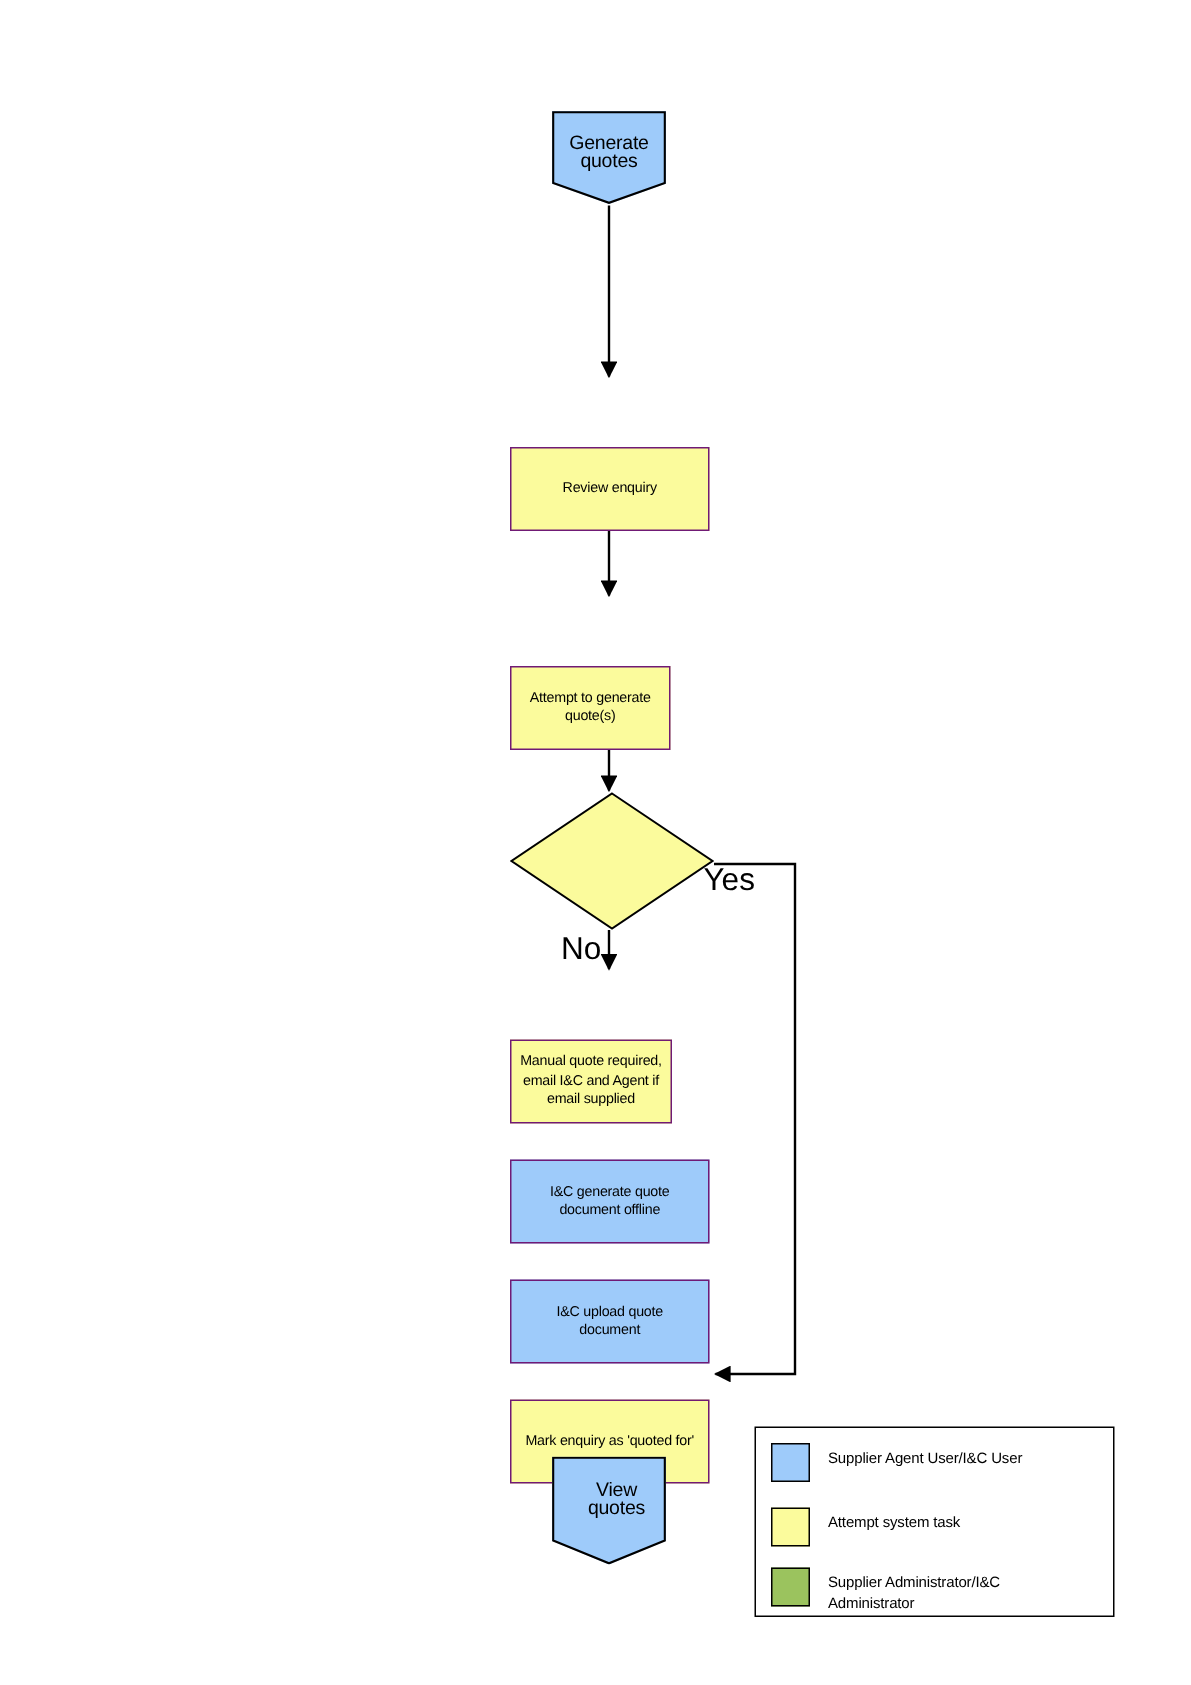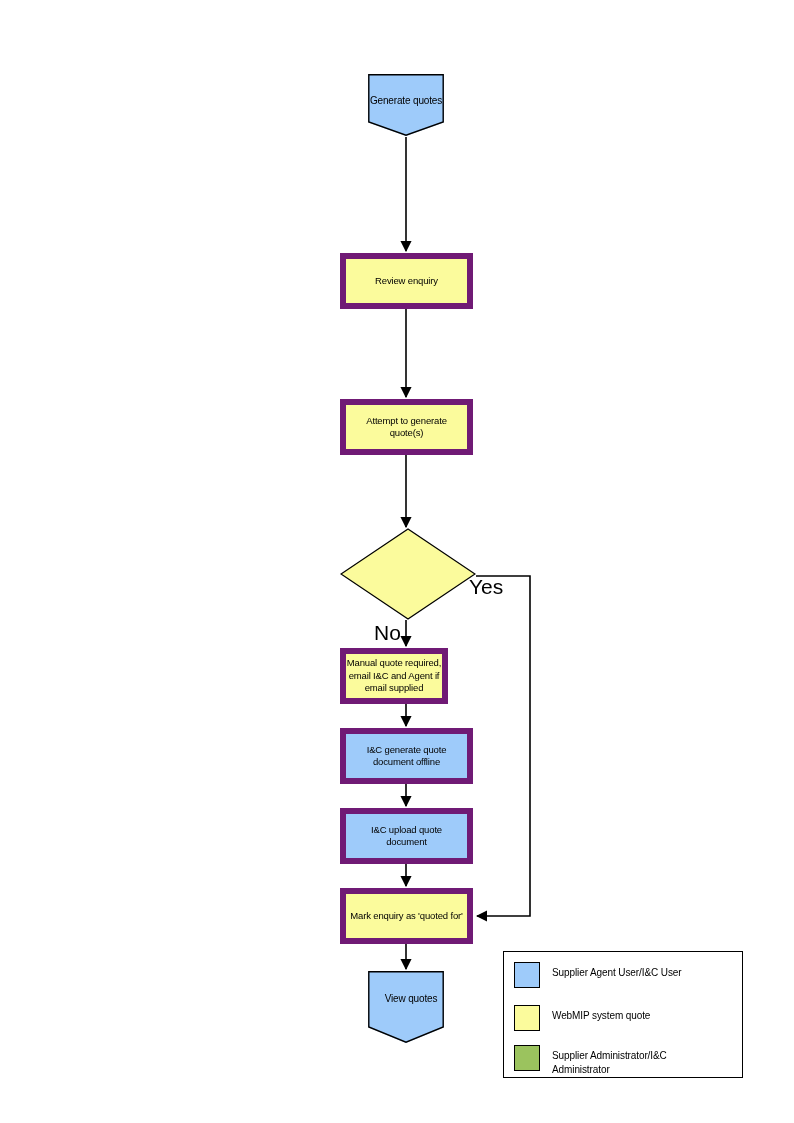--- a/index.html
+++ b/index.html
@@ -27,37 +27,38 @@
     align-items: center;
     justify-content: center;
     text-align: center;
     color: #000000;
     font-size: 9.5px;
     line-height: 12.5px;
     letter-spacing: -0.15px;
     z-index: 3;
   }
   .rect {
-    border: 6px solid #701a75;
+    border: 1px solid #701a75;
+    margin-top: 45px;
   }
   .rect.blue  { background: #9ECBFA; justify-content: center; }
   .rect.yellow{ background: #FBFB9C; }
 
   
   .pent {
     background: #9ECBFA;
     clip-path: polygon(0% 0%, 100% 0%, 100% 78%, 50% 100%, 0% 78%);
   }
   .pent-wrap { position: absolute; z-index: 3; }
   .pent-label {
     position: absolute;
     left: 0; right: 0;
     display: flex; align-items: center; justify-content: center;
     text-align: center;
-    font-size: 10px;
+    font-size: 13px;
     line-height: 12.5px;
     letter-spacing: -0.15px;
     color: #000;
   }
 
   
   .diamond-wrap { position: absolute; z-index: 3; }
   .diamond-label {
     position: absolute;
     left: 0; right: 0; top: 0; bottom: 0;
@@ -147,21 +148,21 @@
   <div class="pent-label" style="top:12px; height:30px;">Generate quotes</div>
   <svg width="76" height="62" viewBox="0 0 76 62" style="position:absolute; left:0; top:0;">
     <polygon points="0.8,0.8 75.2,0.8 75.2,48 38,61.2 0.8,48" fill="none" stroke="#000000" stroke-width="1.4"></polygon>
   </svg>
 </div>
 
 <div class="node rect yellow" style="left:340px; top:253px; width:133px; height:56px;">
   <span>Review enquiry</span>
 </div>
 
-<div class="node rect yellow" style="left:340px; top:399px; width:133px; height:56px;">
+<div class="node rect yellow" style="left:340px; top:399px; width:107px; height:56px;">
   <span style="display:block; width:110px;">Attempt to generate quote(s)</span>
 </div>
 
 <div class="diamond-wrap" style="left:340px; top:528px; width:136px; height:92px;">
   <svg width="136" height="92" viewBox="0 0 136 92" style="position:absolute; left:0; top:0;">
     <polygon points="68,1 135,46 68,91 1,46" fill="#FBFB9C" stroke="#000000" stroke-width="1.3"></polygon>
   </svg>
 </div>
 
 <div class="edge-label" style="left:469px; top:576px;">Yes</div>
@@ -191,20 +192,20 @@
   </svg>
 </div>
 
 <div id="legend">
   <div class="legend-row" style="top:10px;">
     <span class="swatch" style="background:#9ECBFA;"></span>
     <span class="legend-text">Supplier Agent User/I&amp;C User</span>
   </div>
   <div class="legend-row" style="top:53px;">
     <span class="swatch" style="background:#FBFB9C;"></span>
-    <span class="legend-text">WebMIP system quote</span>
+    <span class="legend-text">Attempt system task</span>
   </div>
   <div class="legend-row" style="top:93px;">
     <span class="swatch" style="background:#9BC35E;"></span>
     <span class="legend-text">Supplier Administrator/I&amp;C
 Administrator</span>
   </div>
 </div>
 
 </body></html>

